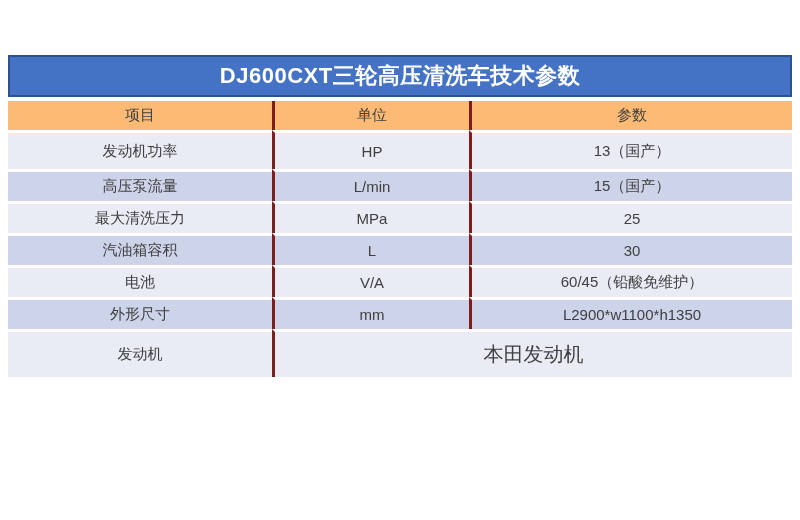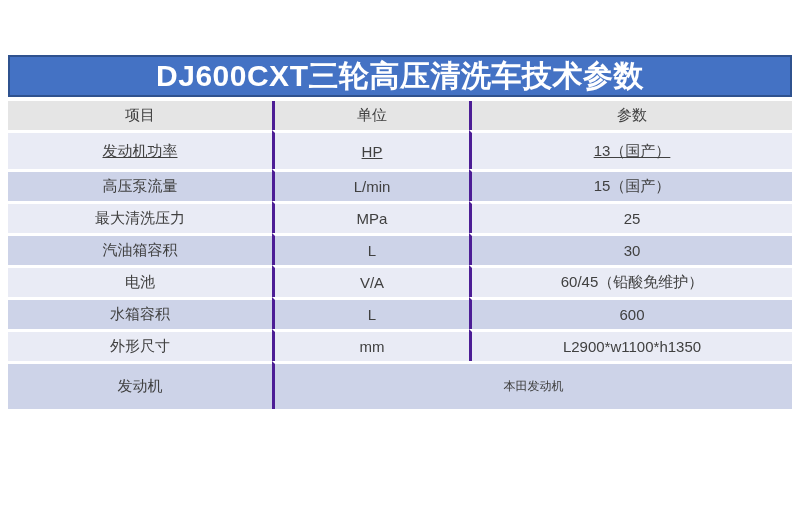--- a/index.html
+++ b/index.html
@@ -21,21 +21,21 @@
     top: 55px;
     width: 784px;
   }
   .title-bar {
     box-sizing: border-box;
     width: 784px;
     height: 42px;
     background: #4472C4;
     border: 2px solid #2F528F;
     color: #ffffff;
-    font-size: 30px;
+    font-size: 22px;
     font-weight: bold;
     text-align: center;
     line-height: 37px;
     letter-spacing: 0.5px;
     white-space: nowrap;
   }
   table.spec {
     margin-top: 4px;
     width: 784px;
     border-collapse: separate;
@@ -50,35 +50,35 @@
   table.spec th, table.spec td {
     padding: 0;
     text-align: center;
     vertical-align: middle;
     font-weight: normal;
     overflow: hidden;
     white-space: nowrap;
   }
   
   table.spec th + th,
-  table.spec td + td { border-left: 3px solid #4c1d95; }
+  table.spec td + td { border-left: 3px solid #7f1d1d; }
   table.spec tbody td { border-top: 3px solid #ffffff; }
   
   table.spec thead tr { height: 29px; }
   table.spec tbody tr { height: 32px; }
-  table.spec tbody tr:first-child { height: 39px; text-decoration: underline; }
+  table.spec tbody tr:first-child { height: 39px; }
   table.spec tbody tr:last-child { height: 48px; }
   
-  table.spec thead th { background: #e5e5e5; }
+  table.spec thead th { background: #fdba74; }
   table.spec tbody tr:nth-child(odd) td { background: #E9EBF5; }
   table.spec tbody tr:nth-child(even) td { background: #CDD3E8; }
   
   td.merged {
     font-weight: bold;
-    font-size: 12px;
+    font-size: 20px;
     padding-right: 90px;
   }
 </style>
 </head>
 <body>
 
 <div class="stage">
   <div class="table-wrap">
 
     <div class="title-bar">DJ600CXT三轮高压清洗车技术参数</div>
@@ -116,25 +116,20 @@
           <td>汽油箱容积</td>
           <td>L</td>
           <td>30</td>
         </tr>
         <tr>
           <td>电池</td>
           <td>V/A</td>
           <td>60/45（铅酸免维护）</td>
         </tr>
         <tr>
-          <td>水箱容积</td>
-          <td>L</td>
-          <td>600</td>
-        </tr>
-        <tr>
           <td>外形尺寸</td>
           <td>mm</td>
           <td>L2900*w1100*h1350</td>
         </tr>
         <tr>
           <td>发动机</td>
           <td class="merged" colspan="2">本田发动机</td>
         </tr>
       </tbody>
     </table>

